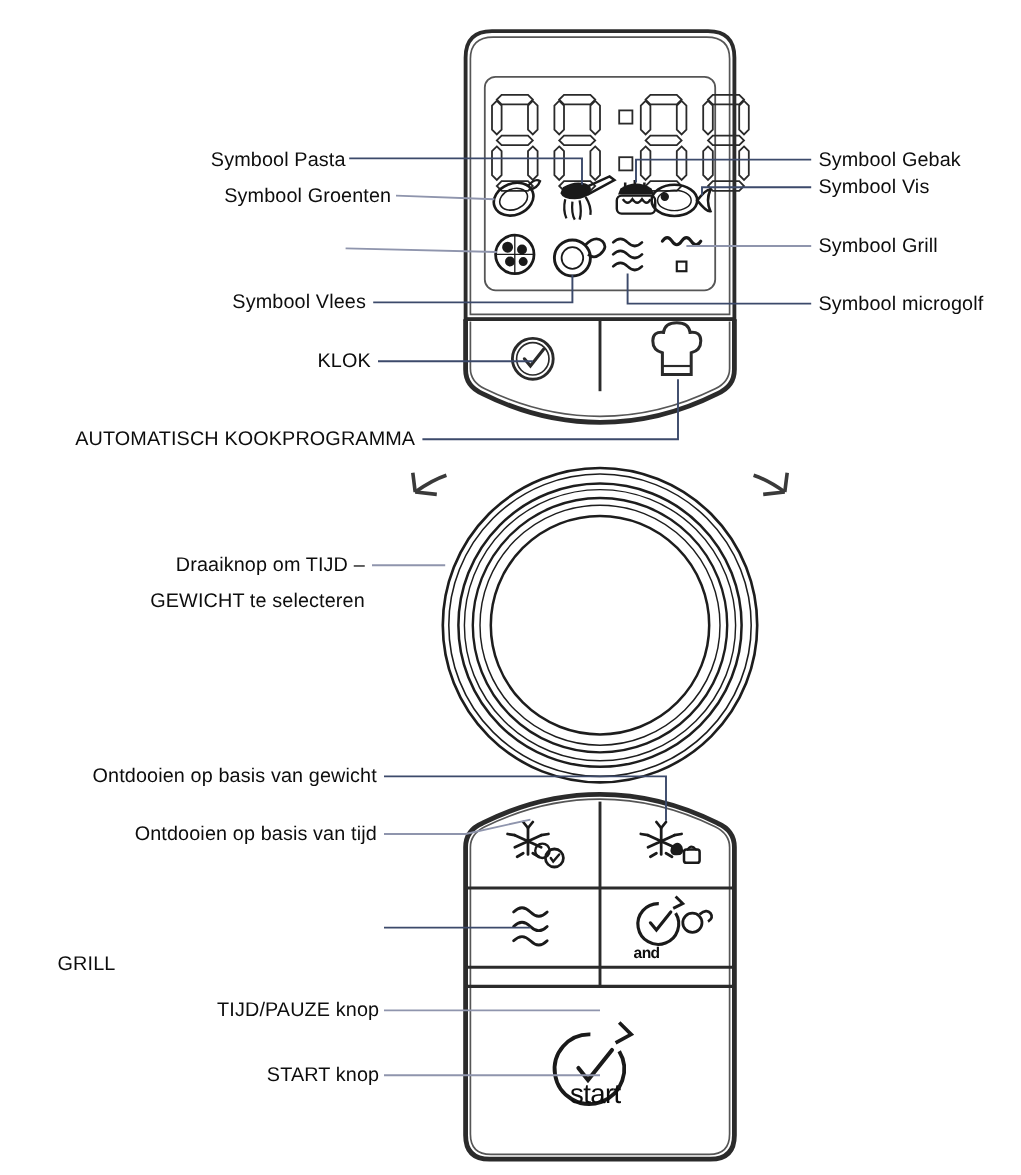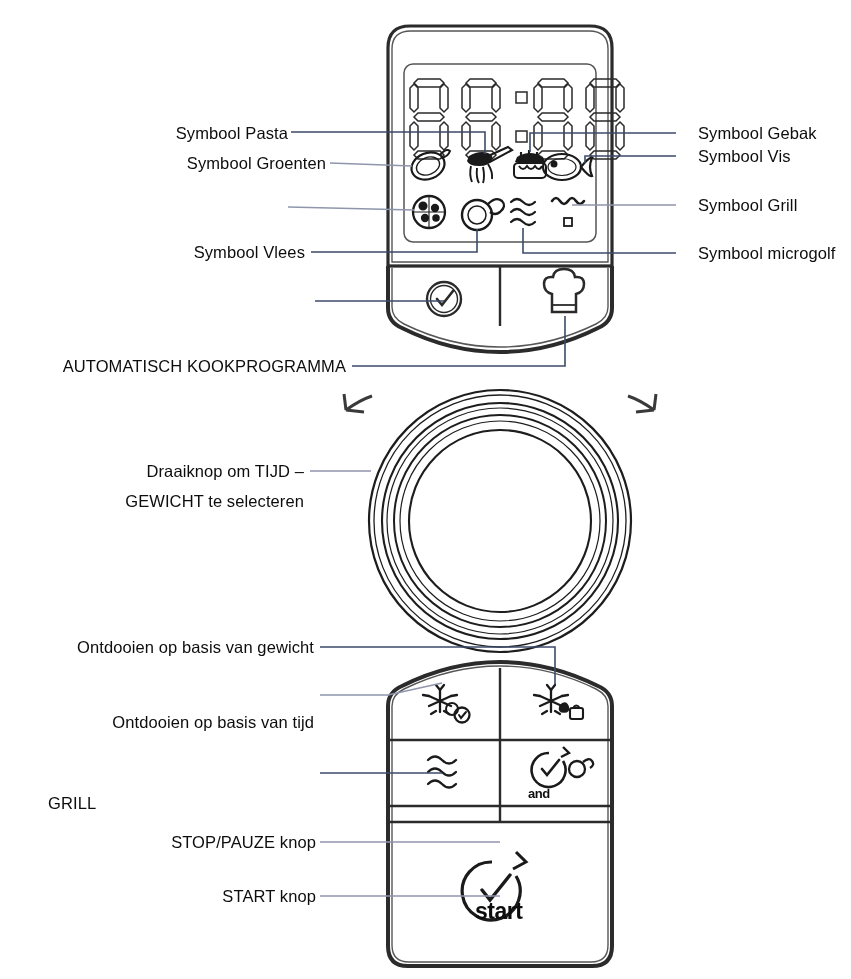--- a/index.html
+++ b/index.html
@@ -11,21 +11,21 @@
   #stage{position:absolute;left:0;top:16px;width:851px;height:979px;}
   svg.layer{position:absolute;left:0;top:0;width:851px;height:979px;overflow:visible;}
   .lbl{
     position:absolute;
     font-size:16.5px;
     line-height:23px;
     color:#0d0d0d;
     white-space:pre;
     letter-spacing:0.1px;
   }
-  .lbl.right{text-align:left;margin-left:16px;}
+  .lbl.right{text-align:left;}
   .lbl.lend{text-align:right;}
   .panel-line{fill:none;stroke:#2b2b2b;}
   .panel-thin{fill:none;stroke:#565656;}
   .leadline{stroke:#8f95ad;stroke-width:1.6;fill:none;}
   .leadline.dark{stroke:#3c4a6b;stroke-width:1.6;}
 </style>
 </head>
 <body>
 
 <div id="stage">
@@ -256,29 +256,30 @@
 
   <div class="lbl lend" style="left:20px;top:106px;width:268px;">Symbool Pasta</div>
   <div class="lbl lend" style="left:20px;top:136px;width:306px;">Symbool Groenten</div>
   <div class="lbl lend" style="left:20px;top:225px;width:285px;">Symbool Vlees</div>
 
   <div class="lbl right" style="left:682px;top:106px;">Symbool Gebak</div>
   <div class="lbl right" style="left:682px;top:129px;">Symbool Vis</div>
   <div class="lbl right" style="left:682px;top:178px;">Symbool Grill</div>
   <div class="lbl right" style="left:682px;top:226px;">Symbool microgolf</div>
 
+  <div class="lbl lend" style="left:20px;top:274px;width:289px;">KLOK</div>
   <div class="lbl lend" style="left:14px;top:339px;width:332px;">AUTOMATISCH KOOKPROGRAMMA</div>
 
   <div class="lbl lend" style="left:20px;top:444px;width:284px;">Draaiknop om TIJD –</div>
   <div class="lbl lend" style="left:20px;top:474px;width:284px;">GEWICHT te selecteren</div>
 
   <div class="lbl lend" style="left:6px;top:620px;width:308px;">Ontdooien op basis van gewicht</div>
-  <div class="lbl lend" style="left:6px;top:668px;width:308px;margin-top:27px;">Ontdooien op basis van tijd</div>
+  <div class="lbl lend" style="left:6px;top:668px;width:308px;">Ontdooien op basis van tijd</div>
 
   <div class="lbl" style="left:48px;top:776px;text-align:right;">GRILL</div>
 
-  <div class="lbl lend" style="left:10px;top:815px;width:306px;">STOP/PAUZE knop</div>
+  <div class="lbl lend" style="left:10px;top:815px;width:306px;">TIJD/PAUZE knop</div>
   <div class="lbl lend" style="left:10px;top:869px;width:306px;">START knop</div>
 
   <div class="lbl" style="left:528px;top:766px;font-size:13px;font-weight:bold;letter-spacing:-0.5px;">and</div>
-  <div class="lbl" style="left:475px;top:884px;font-size:23px;font-weight:bold;letter-spacing:-0.5px;">start</div>
+  <div class="lbl" style="left:475px;top:884px;font-size:23px;font-weight:normal;letter-spacing:-0.5px;">start</div>
 
 </div>
 
 </body></html>

